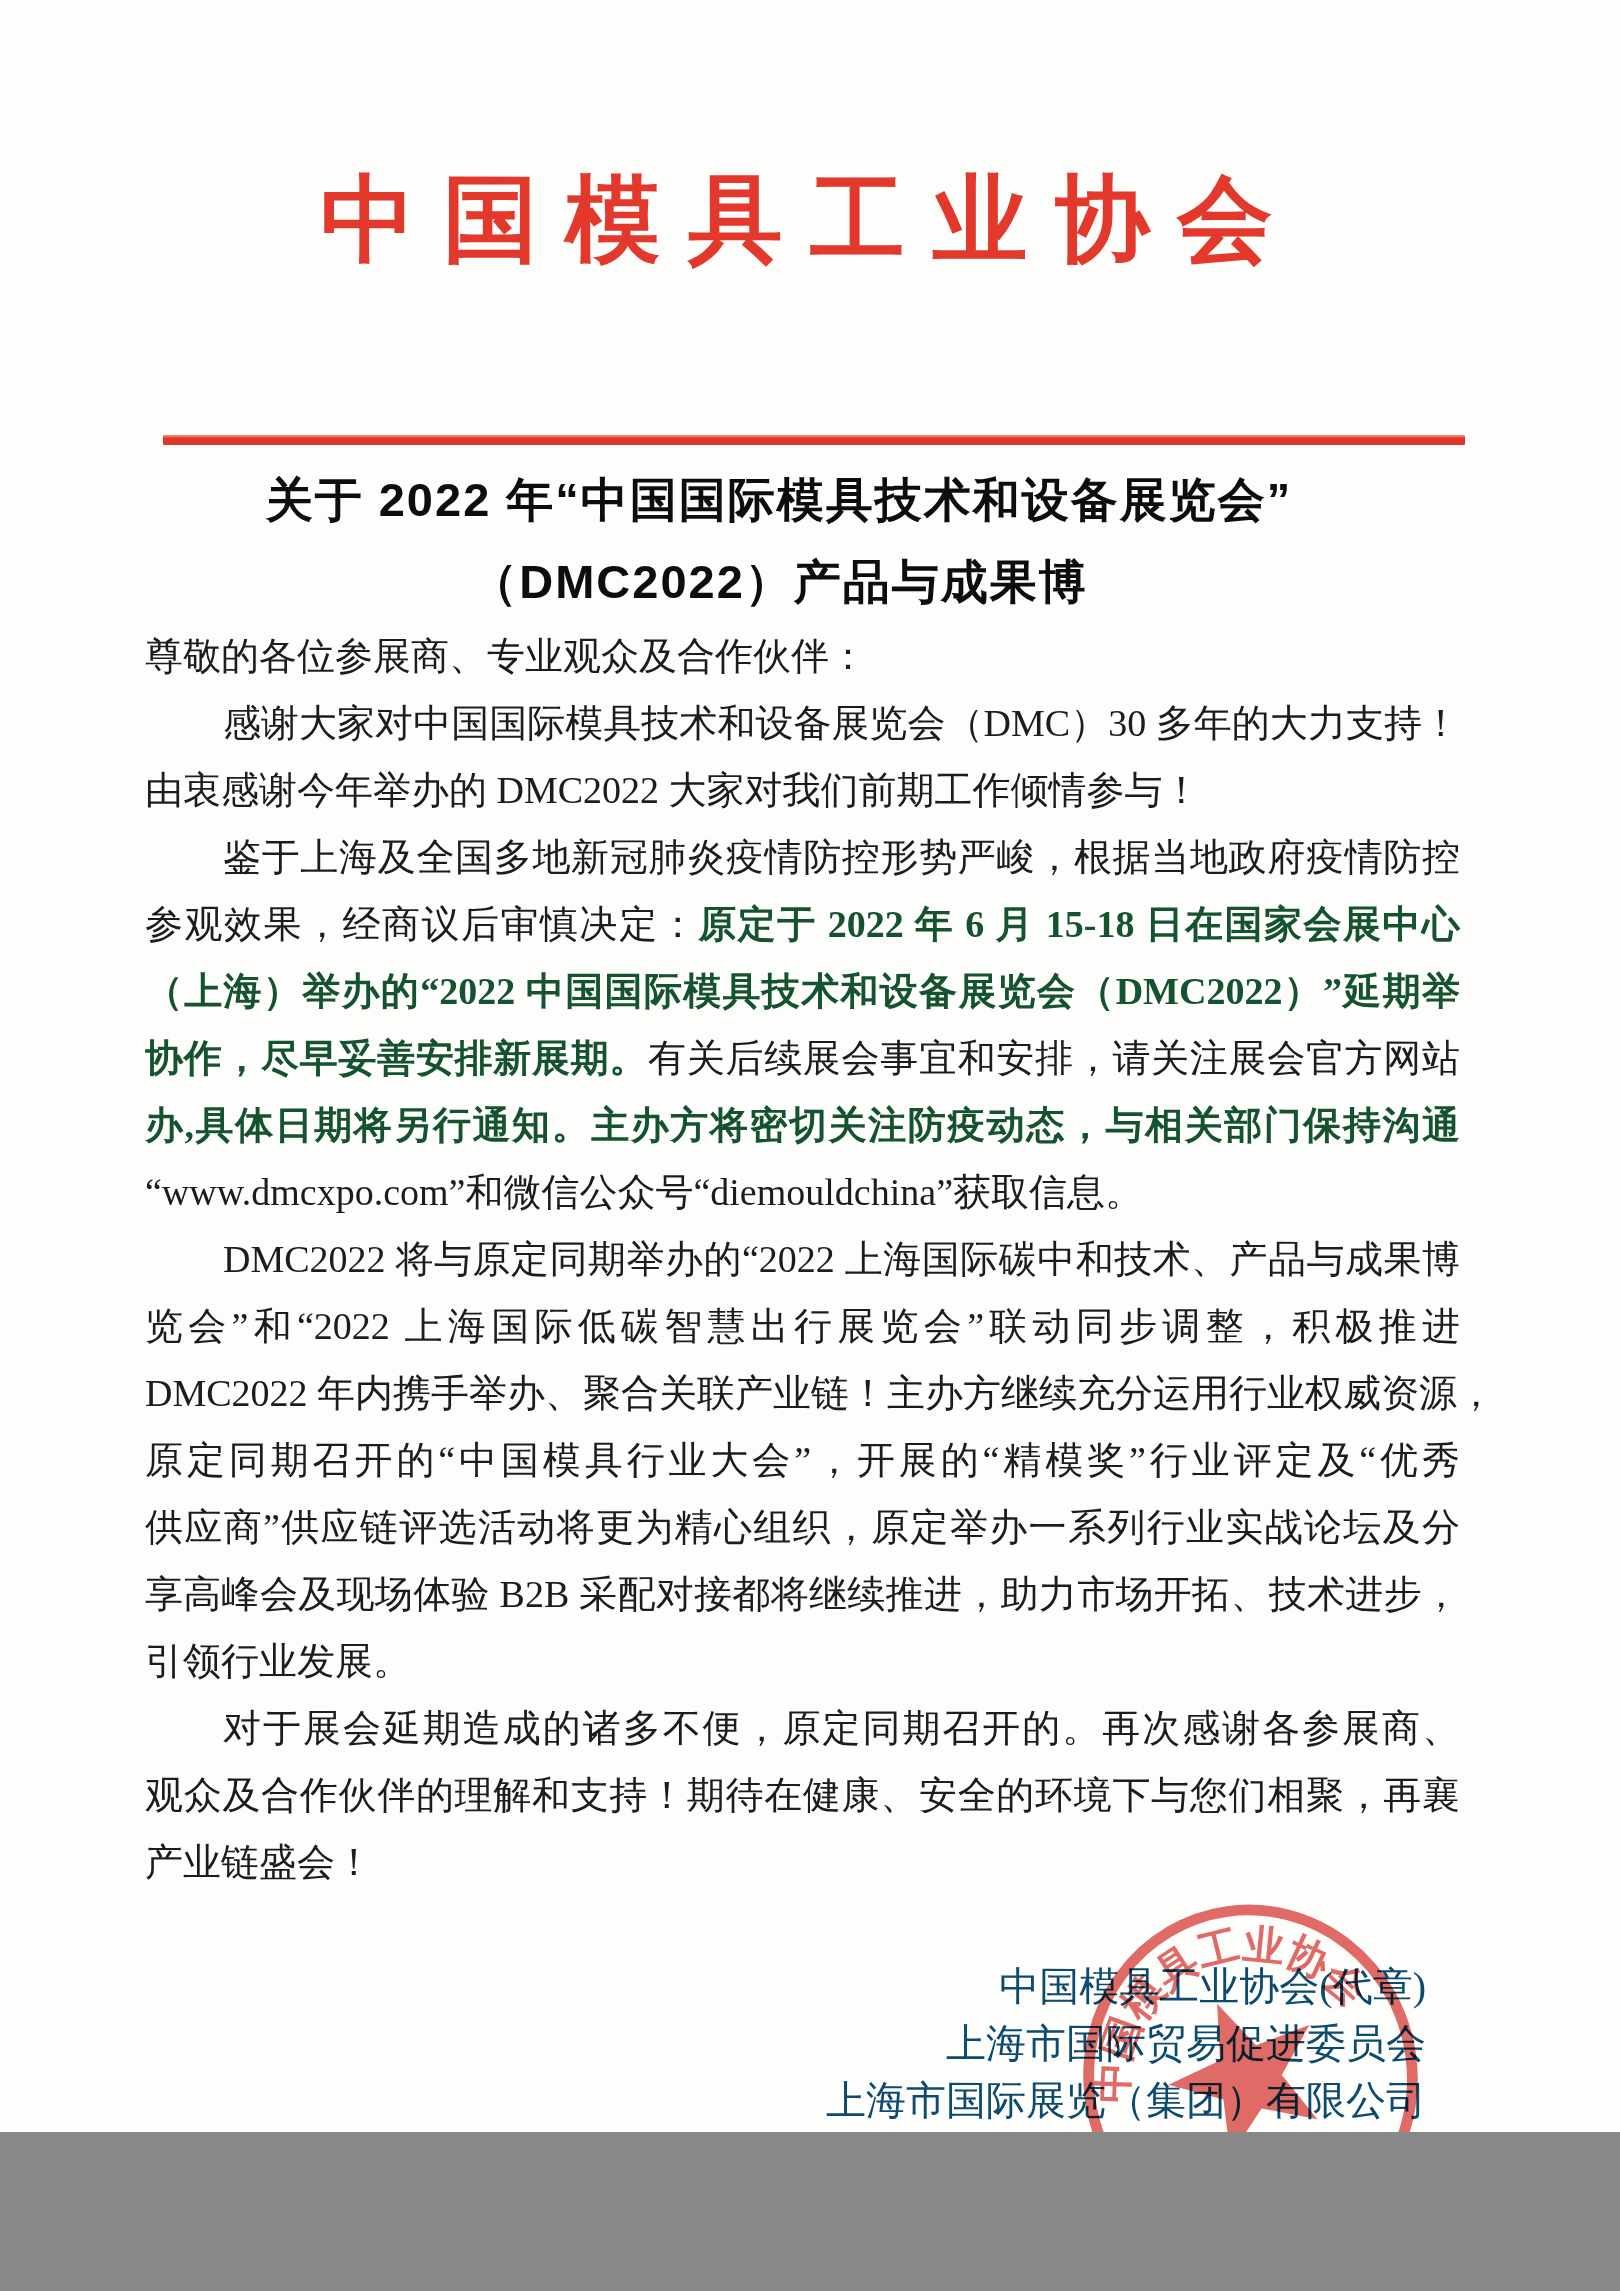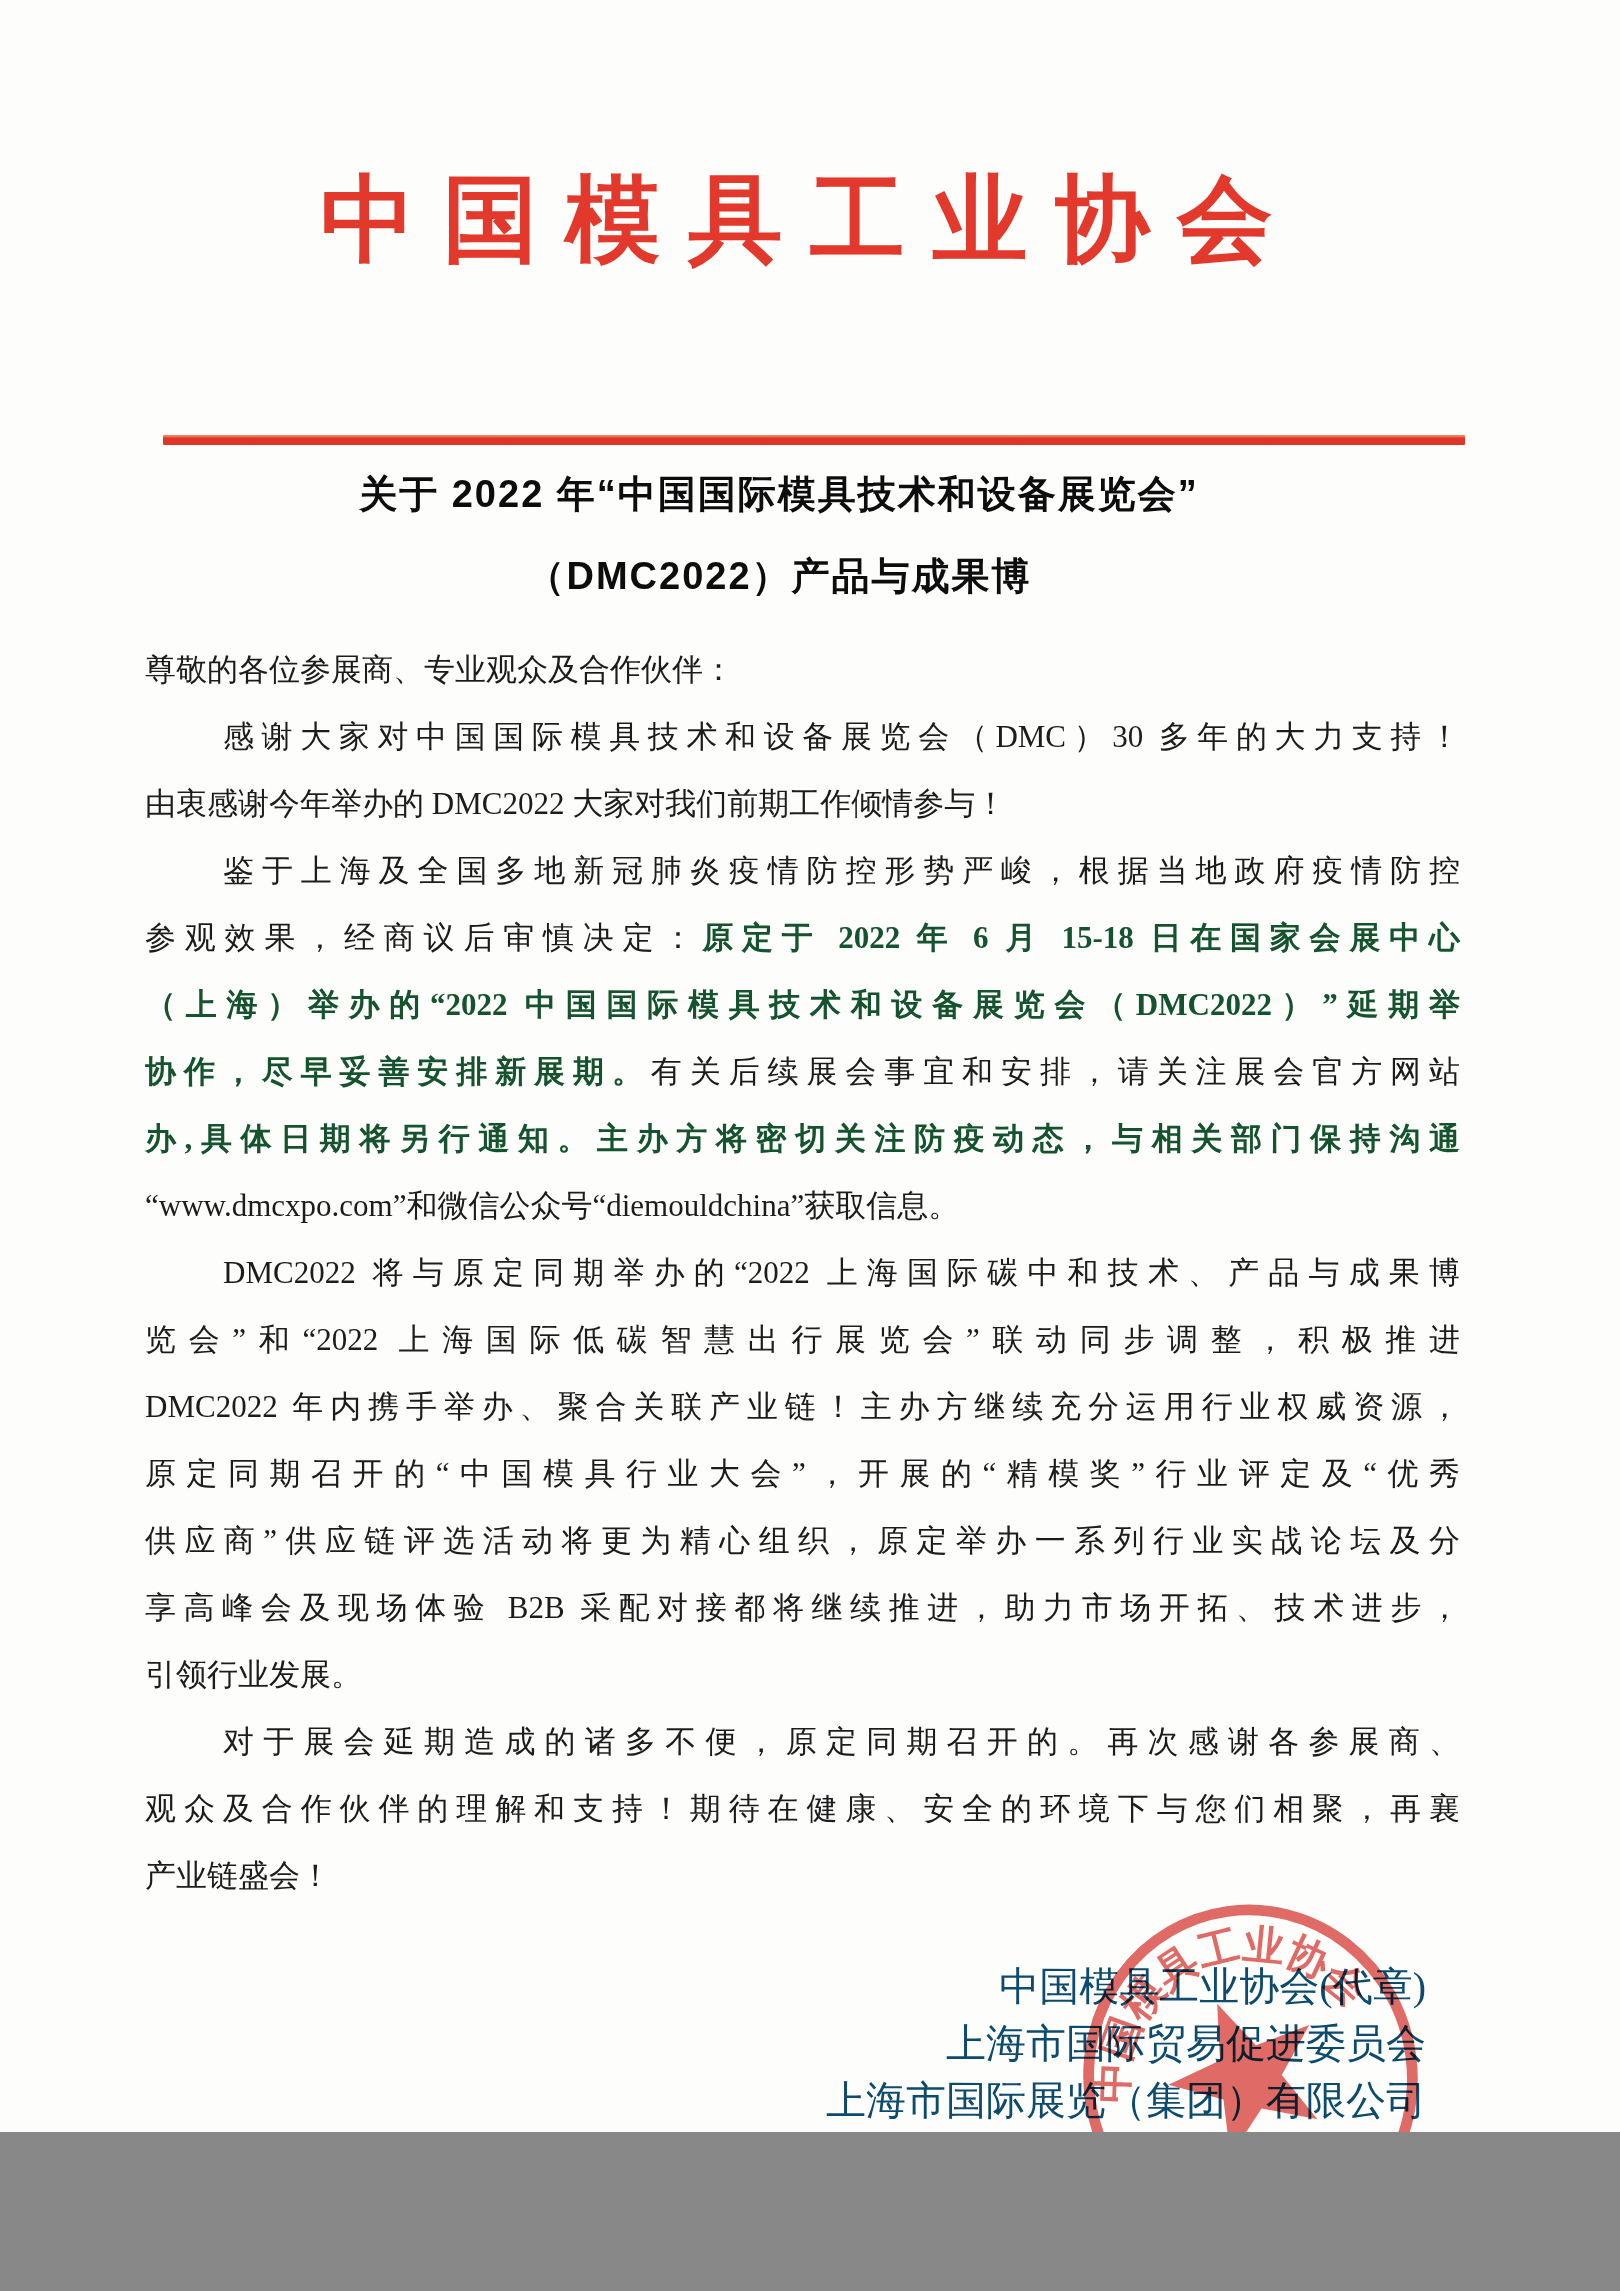--- a/index.html
+++ b/index.html
@@ -30,32 +30,32 @@
     width:1302px;height:9.8px;
     background:linear-gradient(to bottom,#f0906b 0,#ec6a4b 2px,#e1342a 2.9px,#df3628 100%);
     border-radius:1px;
   }
   .doc-title{
     position:absolute;
     left:0;width:1558px;
     text-align:center;
     font-family:"Liberation Sans","DejaVu Sans",sans-serif;
     font-weight:bold;
-    font-size:38px;
+    font-size:47px;
     letter-spacing:2px;
     color:#0d0d0d;
     white-space:nowrap;
   }
   .doc-title.l1{top:469px;}
   .doc-title.l2{top:551px;}
   .body-block{
     position:absolute;
-    left:145px;top:636px;
+    left:145px;top:623px;
     width:1315px;
-    font-size:31px;
+    font-size:38px;
     color:#1c1c1c;
   }
   .line{
     height:67px;
     line-height:67px;
     white-space:nowrap;
   }
   .line.fill{
     text-align:justify;
     text-align-last:justify;

